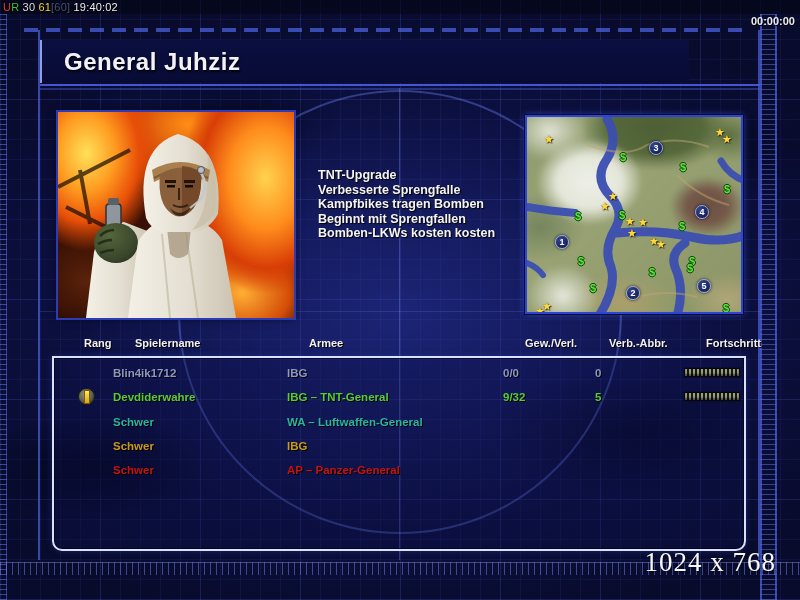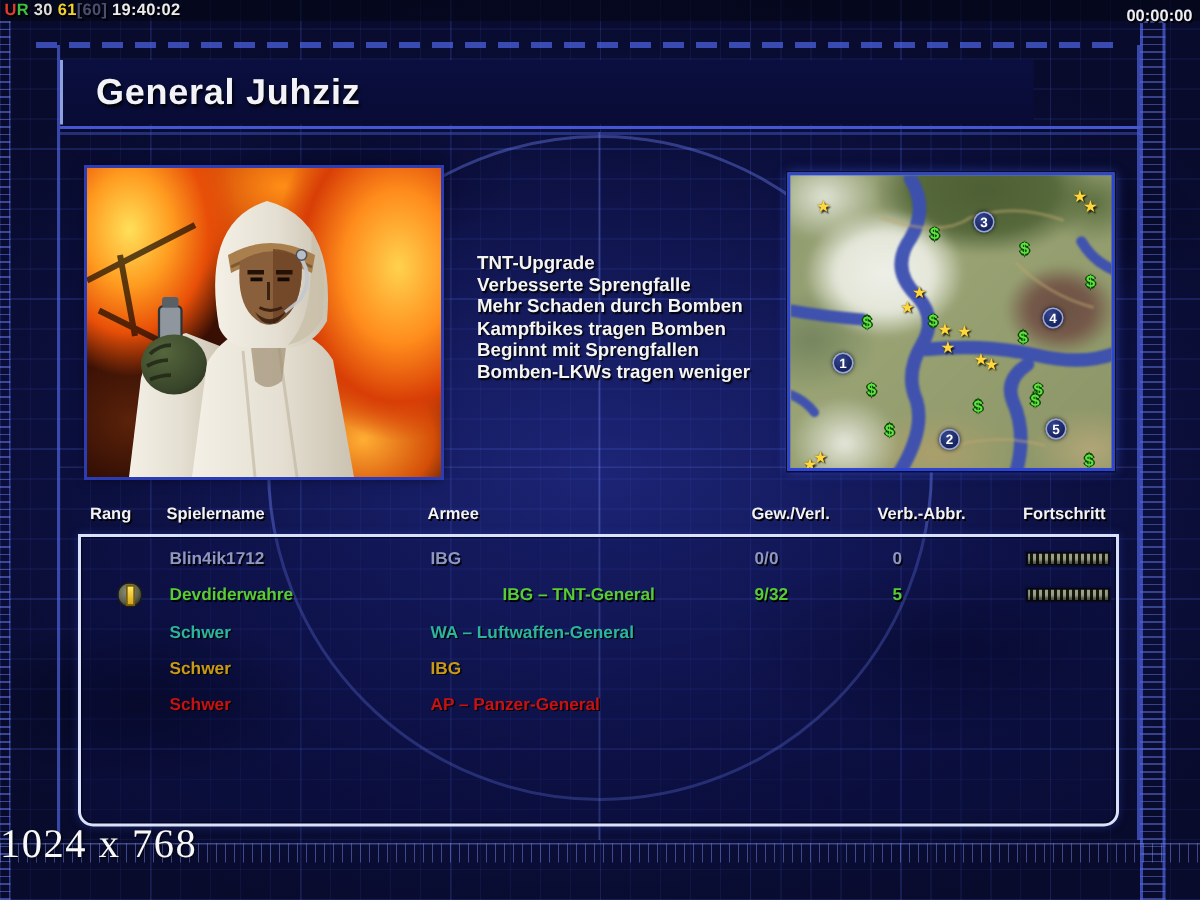--- a/index.html
+++ b/index.html
@@ -39,23 +39,23 @@
     background:repeating-linear-gradient(90deg, rgba(130,150,255,.55) 0 1px, transparent 1px 6px);
     opacity:.8;}
   .dash-strip{position:absolute;left:24px;top:28px;width:724px;height:4px;
     background:repeating-linear-gradient(90deg, rgba(80,105,240,.9) 0 14px, transparent 14px 22px);
     opacity:.75;}
   .frame-left{position:absolute;left:38px;top:30px;width:2px;height:530px;background:rgba(85,105,235,.65);}
   .frame-right{position:absolute;left:758px;top:30px;width:2px;height:530px;background:rgba(85,105,235,.65);}
 
   
   .top-bar{position:absolute;left:0;top:0;width:800px;height:14px;background:rgba(4,5,18,.55);}
-  .gentool{position:absolute;left:3px;top:1px;font-size:11px;font-weight:bold;letter-spacing:.2px;
+  .gentool{position:absolute;left:3px;top:1px;font-size:11px;font-weight:normal;letter-spacing:.2px;
     text-shadow:1px 1px 0 #000;white-space:nowrap;}
-  .match-timer{position:absolute;right:5px;top:5px;font-size:11px;font-weight:bold;color:#ececf2;
+  .match-timer{position:absolute;right:5px;top:15px;font-size:11px;font-weight:bold;color:#ececf2;
     text-shadow:1px 1px 0 #000;}
 
   
   .header-bar{position:absolute;left:40px;top:40px;width:649px;height:43px;
     background:linear-gradient(180deg,#0b0f40 0%, #080b34 100%);
     border-left:2px solid #8fa0e0;}
   .page-title{position:absolute;left:22px;top:8px;font-size:24px;font-weight:bold;color:#f2f2f7;
     letter-spacing:.5px;text-shadow:1px 2px 2px rgba(0,0,0,.85);white-space:nowrap;}
   .header-divider{position:absolute;left:40px;top:84px;width:720px;height:2px;
     background:#4656d2;box-shadow:0 4px 0 rgba(70,90,210,.45);}
@@ -109,21 +109,21 @@
   .mi.cash{color:#5fe33f;font-size:11px;font-weight:bold;
     text-shadow:1px 0 0 #0c4708, -1px 0 0 #0c4708, 0 1px 0 #0c4708, 0 -1px 0 #0c4708;}
   .mi.start{width:14px;height:14px;border-radius:50%;text-align:center;
     background:radial-gradient(circle at 35% 30%, #35468e, #16225c 72%);
     border:1px solid #97a6da;color:#fff;font-size:9px;font-weight:bold;line-height:13px;
     box-shadow:0 0 3px rgba(0,0,30,.85);}
 
   
   .col-headers{position:absolute;left:0;top:249px;width:722px;height:14px;}
   .col-headers span{position:absolute;font-size:11px;font-weight:bold;color:#f2f2f6;
-    text-shadow:1px 1px 0 #000;white-space:nowrap;}
+    text-shadow:1px 1px 0 #000;white-space:nowrap;padding-left:24px;}
   .ch0{left:20px}.ch1{left:71px}.ch2{left:245px}.ch3{left:461px}.ch4{left:545px}.ch5{left:642px}
 
   .list-panel{position:absolute;left:12px;top:268px;width:694px;height:195px;
     border:2px solid #d9e1fb;border-radius:0 0 10px 10px;
     background:rgba(12,16,72,.30);
     box-shadow:inset 0 0 0 1px rgba(0,0,25,.6), 0 0 6px rgba(40,60,160,.5);}
   .rows{position:absolute;left:2px;top:3px;width:688px;height:124px;}
   .prow{position:absolute;left:0;width:688px;height:24px;}
   .prow span.cell{position:absolute;top:0;height:24px;line-height:24px;font-size:11.5px;font-weight:bold;
     text-shadow:1px 1px 0 rgba(0,0,0,.9);white-space:nowrap;}
@@ -131,21 +131,21 @@
   .medal{position:absolute;left:22px;top:3px;width:17px;height:17px;border-radius:50%;
     background:radial-gradient(circle at 40% 35%, #8d9178, #5d614c 55%, #31342a 82%);
     border:1px solid #1c1e15;}
   .medal::after{content:'';position:absolute;left:5px;top:1px;width:4px;height:12px;
     background:linear-gradient(180deg,#ffe95e,#d9a417);border:1px solid #7a5c08;}
   .pbar{position:absolute;left:628px;top:7px;width:56px;height:9px;
     background:repeating-linear-gradient(90deg, #9aa086 0 2px, #15170e 2px 4px);
     border:1px solid #06070c;box-shadow:0 0 0 1px rgba(8,12,50,.8), inset 0 -2px 2px rgba(0,0,0,.5);}
 
   
-  .watermark{position:absolute;left:0;top:547px;width:776px;text-align:left;
+  .watermark{position:absolute;left:0;top:547px;width:776px;text-align:right;
     font-family:"Liberation Serif","DejaVu Serif",serif;font-size:27px;color:#f8f8f8;
     text-shadow:1px 1px 2px rgba(0,0,0,.65);letter-spacing:1px;}
 </style>
 </head>
 <body>
 
 <div class="screen">
   <div class="bg"></div>
   <div class="ruler-left"></div>
   <div class="ruler-right"></div>
@@ -207,24 +207,23 @@
         <path d="M112,96 Q122,106 133,95 Q128,104 122,104 Q116,104 112,96 Z" fill="#2e1a0c" opacity=".8"></path>
         <path d="M141,58 Q152,72 142,88" stroke="#c3c8d0" stroke-width="2.5" fill="none" opacity=".95"></path>
         <circle cx="143" cy="58" r="3.5" fill="#b8bec8" stroke="#4a5058"></circle>
         <path d="M142,88 L132,96" stroke="#c3c8d0" stroke-width="2" opacity=".9"></path>
       </svg>
     </div>
 
     <div class="abilities">
         <div class="ability-line">TNT-Upgrade</div>
         <div class="ability-line">Verbesserte Sprengfalle</div>
-        <div class="ability-line">Mehr Schaden durch Bomben</div>
         <div class="ability-line">Kampfbikes tragen Bomben</div>
         <div class="ability-line">Beginnt mit Sprengfallen</div>
-        <div class="ability-line">Bomben-LKWs tragen weniger</div>
+        <div class="ability-line">Bomben-LKWs kosten kosten</div>
       </div>
 
     <div class="minimap">
       <div class="terrain"></div>
       <svg class="rivers" viewBox="0 0 218 199" width="218" height="199">
         <g stroke="#3b4fb2" fill="none" stroke-linecap="round" opacity=".95">
           <path d="M80,2 Q92,22 80,42 Q66,62 84,80 Q98,95 88,112 Q76,132 84,150 Q90,170 72,199" stroke-width="9"></path>
           <path d="M90,116 Q130,112 165,120 Q195,127 218,118" stroke-width="9"></path>
           <path d="M0,90 Q22,94 48,96" stroke-width="8"></path>
           <path d="M150,199 Q158,172 148,150 Q143,136 158,126" stroke-width="9"></path>
@@ -284,21 +283,21 @@
           <div class="prow" style="top: 0px;">
             <span class="cell c-name" style="color: rgb(142, 150, 194);">Blin4ik1712</span>
             <span class="cell c-army" style="color: rgb(142, 150, 194);">IBG</span>
             <span class="cell c-wl" style="color: rgb(142, 150, 194);">0/0</span>
             <span class="cell c-dc" style="color: rgb(142, 150, 194);">0</span>
             <span class="pbar"></span>
           </div>
           <div class="prow" style="top: 24.3px; padding-left: 30px;">
             <span class="medal"></span>
             <span class="cell c-name" style="color: rgb(88, 204, 52);">Devdiderwahre</span>
-            <span class="cell c-army" style="color: rgb(88, 204, 52); margin-left: 48px;">IBG – TNT-General</span>
+            <span class="cell c-army" style="color: rgb(88, 204, 52);">IBG – TNT-General</span>
             <span class="cell c-wl" style="color: rgb(88, 204, 52); text-align: right;">9/32</span>
             <span class="cell c-dc" style="color: rgb(88, 204, 52);">5</span>
             <span class="pbar"></span>
           </div>
           <div class="prow" style="top: 48.6px;">
             <span class="cell c-name" style="color: rgb(44, 180, 158);">Schwer</span>
             <span class="cell c-army" style="color: rgb(44, 180, 158);">WA – Luftwaffen-General</span>
           </div>
           <div class="prow" style="top: 72.9px;">
             <span class="cell c-name" style="color: rgb(201, 154, 22);">Schwer</span>

